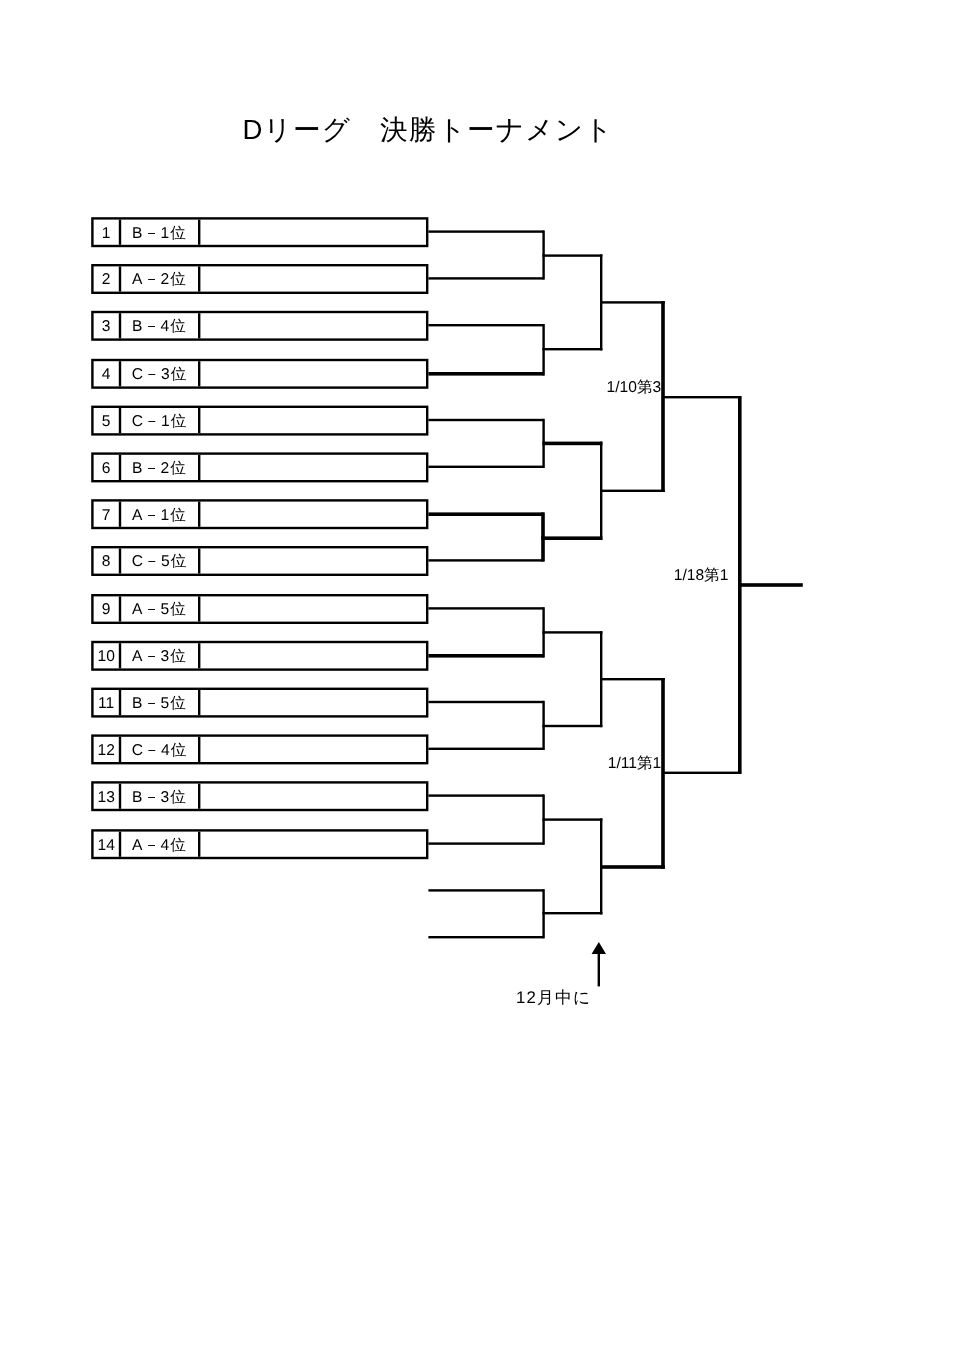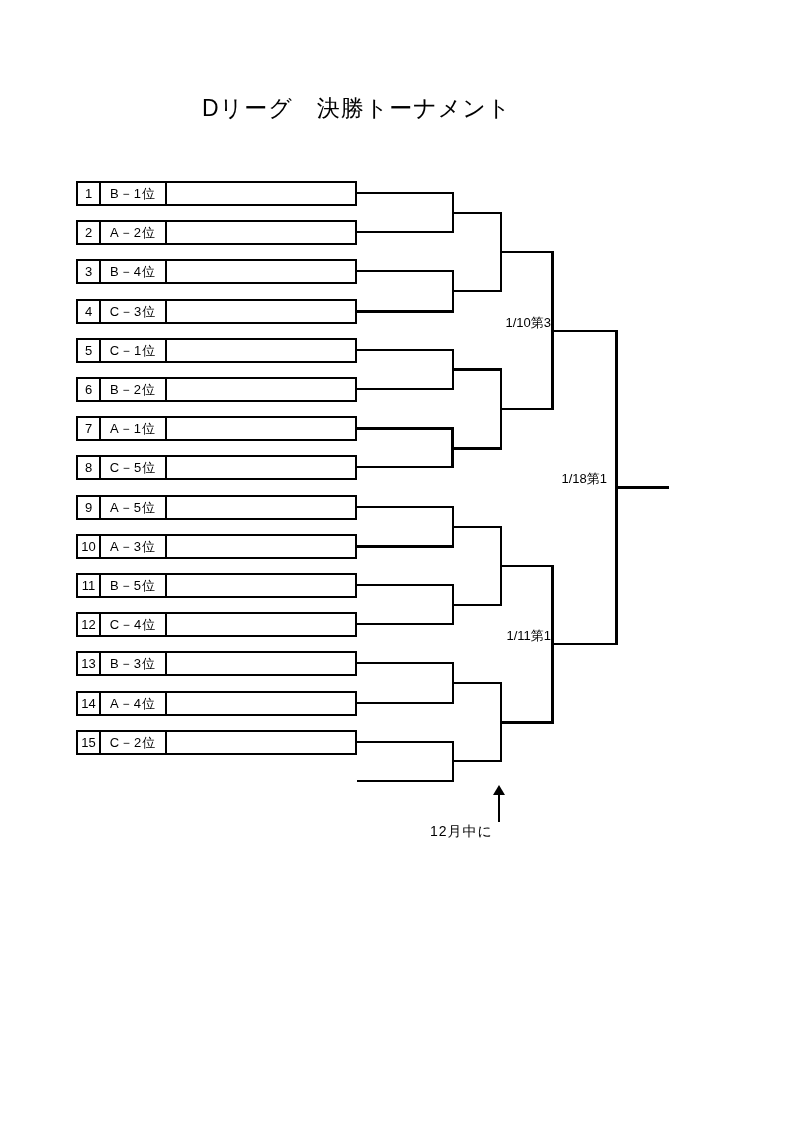--- a/index.html
+++ b/index.html
@@ -92,25 +92,20 @@
   <div class="row" style="top:651px">
     <div class="cell c-num">13</div>
     <div class="cell c-rank">B－3位</div>
     <div class="cell c-name"></div>
   </div>
   <div class="row" style="top:691px">
     <div class="cell c-num">14</div>
     <div class="cell c-rank">A－4位</div>
     <div class="cell c-name"></div>
   </div>
-  <div class="row" style="top:730px">
-    <div class="cell c-num">15</div>
-    <div class="cell c-rank">C－2位</div>
-    <div class="cell c-name"></div>
-  </div>
 
   <div class="h" style="left:357px;top:192px;width:96px"></div>
   <div class="h" style="left:357px;top:231px;width:96px"></div>
   <div class="h" style="left:357px;top:270px;width:96px"></div>
   <div class="h tk" style="left:357px;top:310px;width:96px"></div>
   <div class="h" style="left:357px;top:349px;width:96px"></div>
   <div class="h" style="left:357px;top:388px;width:96px"></div>
   <div class="h tk" style="left:357px;top:427px;width:96px"></div>
   <div class="h" style="left:357px;top:466px;width:96px"></div>
   <div class="h" style="left:357px;top:506px;width:96px"></div>

